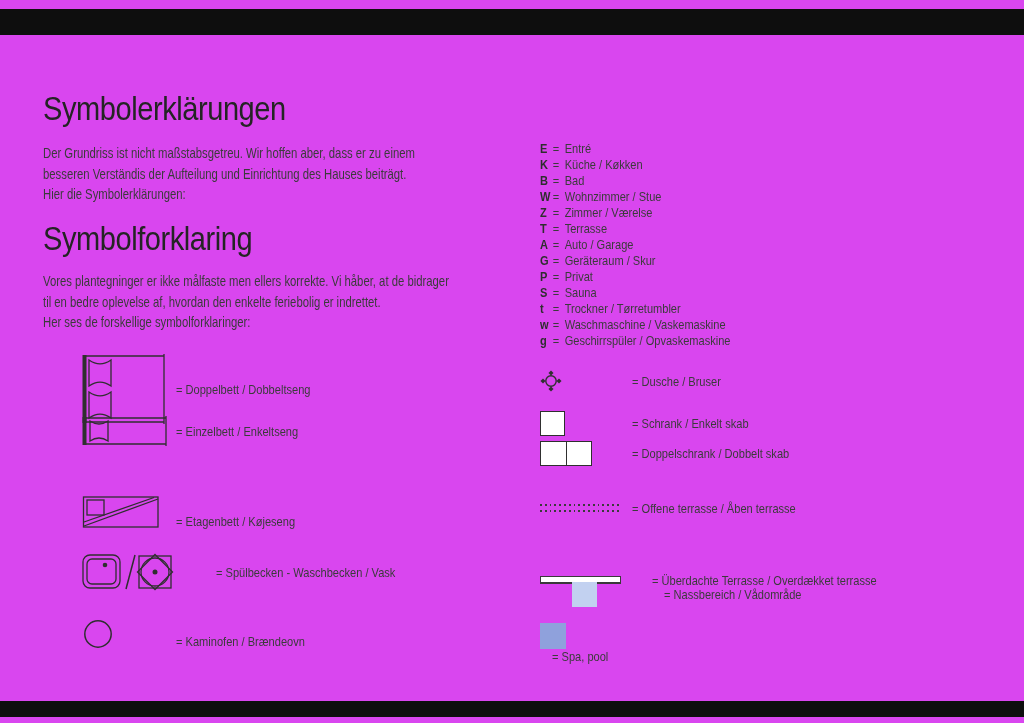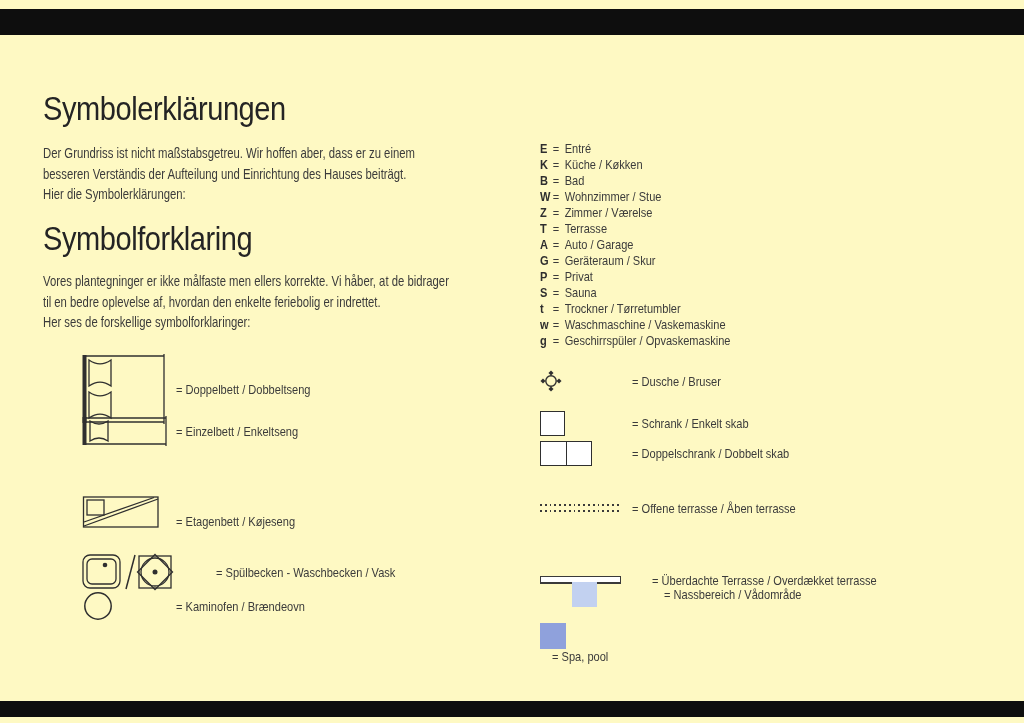--- a/index.html
+++ b/index.html
@@ -1,16 +1,16 @@
 <!DOCTYPE html>
 <html><head>
 <meta charset="utf-8">
 <style>
   html,body{margin:0;padding:0;background:#ffffff;}
-  .page{position:relative;width:1024px;height:723px;background:#fef9c3;overflow:hidden;
+  .page{position:relative;width:1024px;height:723px;background:#d946ef;overflow:hidden;
         font-family:"Liberation Sans", sans-serif;color:#3b3b3b;}
   .bar{position:absolute;left:0;width:1024px;background:#0e0e0e;}
   .bar.top{top:9px;height:26px;}
   .bar.bottom{top:701px;height:16px;}
 
   h1,h2{margin:0;font-weight:400;color:#242424;letter-spacing:-0.5px;}
   .title{position:absolute;left:43px;font-size:33px;line-height:34px;
          transform:scaleX(0.88);transform-origin:0 50%;white-space:nowrap;}
   #title-de{top:92px;}
   #title-da{top:222px;}
@@ -27,21 +27,21 @@
   .symrow.right{left:540px;}
   .symrow.right .iconwrap{width:92px;}
   .symlabel{font-size:13.5px;color:#3b3b3b;white-space:nowrap;display:inline-block;
             transform:scaleX(0.82);transform-origin:0 50%;}
 
   
   #row-double-bed{top:354px;height:70px;}
   #row-single-bed{top:416px;height:30px;}
   #row-bunk-bed{top:495px;height:34px;align-items:flex-end;}
   #row-sink{top:552px;height:40px;gap:40px;}
-  #row-stove{top:591px;height:30px;}
+  #row-stove{top:619px;height:30px;align-items:flex-end;}
 
   
   #row-shower{top:368px;height:26px;}
   #row-cab1{top:410px;height:26px;}
   #row-cab2{top:440px;height:26px;}
   #row-terr-open{top:498px;height:20px;}
   #row-terr-cov{top:571px;height:18px;gap:20px;}
   #row-wet{top:581px;height:26px;padding-left:32px;}
   #row-spa{top:623px;height:27px;flex-direction:column;}
 

